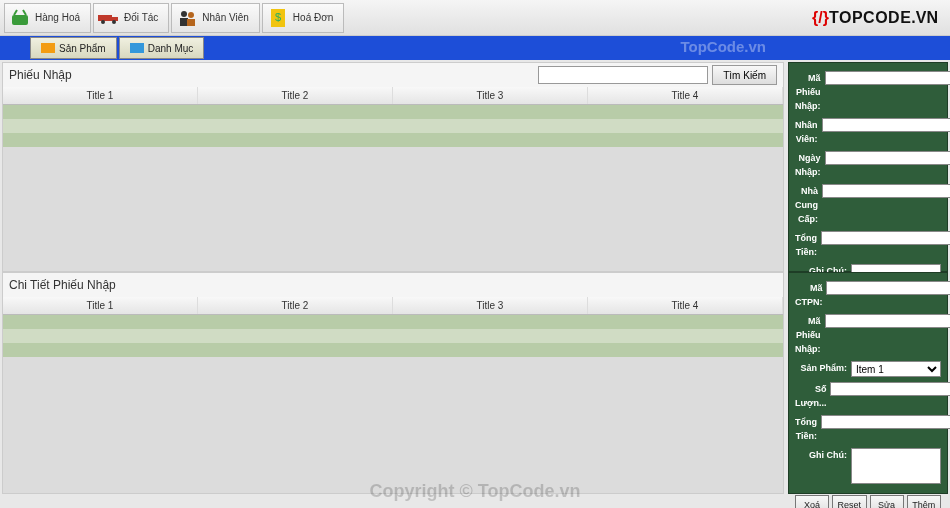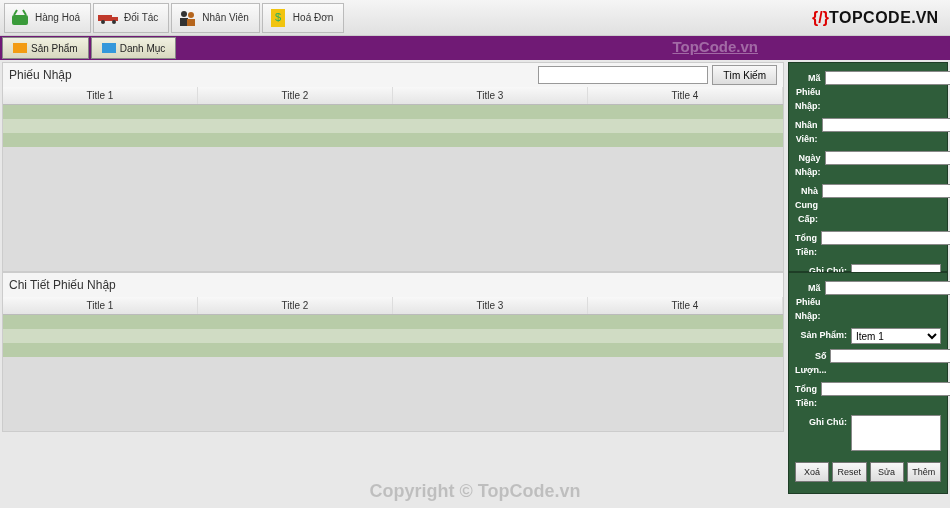--- a/index.html
+++ b/index.html
@@ -6,25 +6,25 @@
 body { font-family: Arial, sans-serif; font-size: 11px; background: #e8e8e8; width: 950px; height: 508px; overflow: hidden; position: relative; }
 
 .topbar { height: 36px; background: linear-gradient(#f5f5f5,#e0e0e0); border-bottom: 1px solid #ccc; display: flex; align-items: center; padding: 0 4px; }
 .topbar .nav-item { display: flex; align-items: center; padding: 2px 10px 2px 4px; border: 1px solid #bbb; background: linear-gradient(#fafafa,#e5e5e5); margin-right: 2px; cursor: pointer; height: 30px; font-size: 10px; color: #333; }
 .topbar .nav-item .ic { width: 22px; height: 22px; margin-right: 4px; display: inline-flex; align-items: center; justify-content: center; }
 .logo { margin-left: auto; font-weight: bold; font-size: 16px; display: flex; align-items: center; padding-right: 8px; }
 .logo .br { color: #d00; }
 .logo .tc { color: #111; letter-spacing: 0.5px; }
 .logo .vn { color: #111; }
 
-.greenbar { height: 24px; background: #701a75; display: flex; align-items: center; position: relative; }
+.greenbar { height: 24px; background: #1d4ed8; display: flex; align-items: center; position: relative; padding-left: 28px; }
 .greenbar .tab { display: flex; align-items: center; padding: 0 10px; height: 22px; font-size: 10px; color: #222; background: linear-gradient(#f0f0e0,#d8d8c0); border: 1px solid #888; margin-left: 2px; cursor: pointer; }
 .greenbar .tab.active { background: linear-gradient(#f5f5ff,#d0e0f0); border-color: #6a8; }
 .greenbar .tab .tic { width: 14px; height: 10px; margin-right: 4px; display:inline-block; }
-.greenbar .wm { position: absolute; right: 192px; top: 2px; color: rgba(255,255,255,0.35); font-size: 15px; font-weight: bold; pointer-events:none;text-decoration:underline; }
+.greenbar .wm { position: absolute; right: 184px; top: 2px; color: rgba(255,255,255,0.35); font-size: 15px; font-weight: bold; pointer-events:none; }
 
 .content { display: flex; flex-direction: column; padding: 2px; gap: 0; }
 .section { display: flex; gap: 4px; }
 .left-pane { flex: 1; background: #fff; border: 1px solid #ccc; display: flex; flex-direction: column; }
 .pane-header { height: 24px; display: flex; align-items: center; padding: 0 6px; font-size: 12px; color: #333; background: #f5f5f5; }
 .pane-header .sp { flex: 1; }
 .pane-header input[type=text] { width: 170px; height: 18px; border: 1px solid #999; font-size: 11px; padding: 0 3px; }
 .pane-header button { height: 20px; padding: 0 10px; margin-left: 4px; background: linear-gradient(#f8f8f8,#ddd); border: 1px solid #999; font-size: 10px; cursor: pointer; }
 
 .grid { flex: 1; background: #dcdcdc; overflow: hidden; }
@@ -40,21 +40,21 @@
 .form-row { display: flex; align-items: flex-start; margin-bottom: 5px; }
 .form-row label { width: 56px; text-align: right; padding-right: 4px; font-weight: bold; line-height: 14px; }
 .form-row input[type=text] { flex: 1; height: 14px; border: 1px solid #888; font-size: 10px; padding: 0 2px; background:#fff; }
 .form-row textarea { flex: 1; height: 36px; border: 1px solid #888; font-size: 10px; resize: none; background:#fff; overflow:scroll; }
 .form-row select { flex: 1; height: 16px; border: 1px solid #888; font-size: 10px; background:#fff; }
 .btn-row { display: flex; gap: 3px; margin-top: 6px; justify-content: center; }
 .btn-row button { flex:1; height: 20px; font-size: 9px; background: linear-gradient(#f8f8f8,#ddd); border: 1px solid #777; cursor: pointer; color:#222; }
 
 .sec1 .left-pane { height: 210px; }
 .sec1 .right-pane { height: 210px; }
-.sec2 .left-pane { height: 160px; }
+.sec2 .left-pane { height: 222px; }
 .sec2 .right-pane { height: 222px; }
 
 .footer-wm { position: absolute; bottom: 6px; left: 50%; transform: translateX(-50%); color: rgba(0,0,0,0.18); font-size: 18px; font-weight: bold; pointer-events:none; }
 </style>
 </head>
 <body>
 
 <div class="topbar">
   <div class="nav-item">
     <span class="ic">
@@ -221,20 +221,24 @@
               <div class="cell"></div>
               <div class="cell"></div>
               <div class="cell"></div>
               <div class="cell"></div>
             </div>
         </div>
       </div>
     </div>
     <div class="right-pane">
       <div class="form-row">
+          <label>Mã CTPN:</label>
+          <input type="text" style="">
+        </div>
+      <div class="form-row">
           <label>Mã Phiếu Nhập:</label>
           <input type="text" style="">
         </div>
       <div class="form-row">
           <label>Sản Phẩm:</label>
           <select><option>Item 1</option></select>
         </div>
       <div class="form-row">
           <label>Số Lượn...</label>
           <input type="text" style="">

